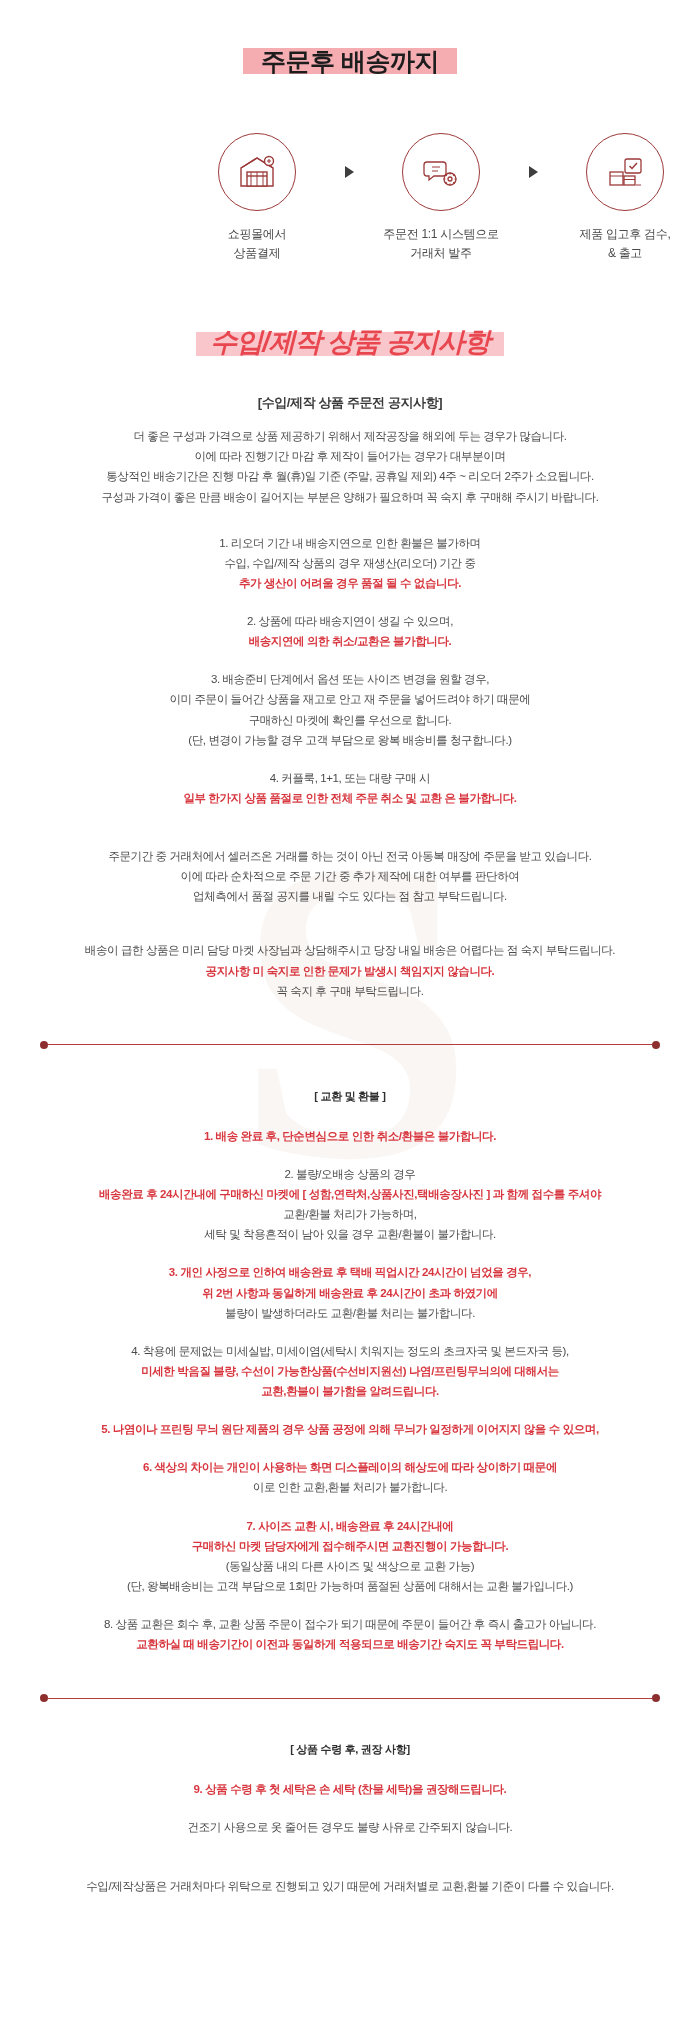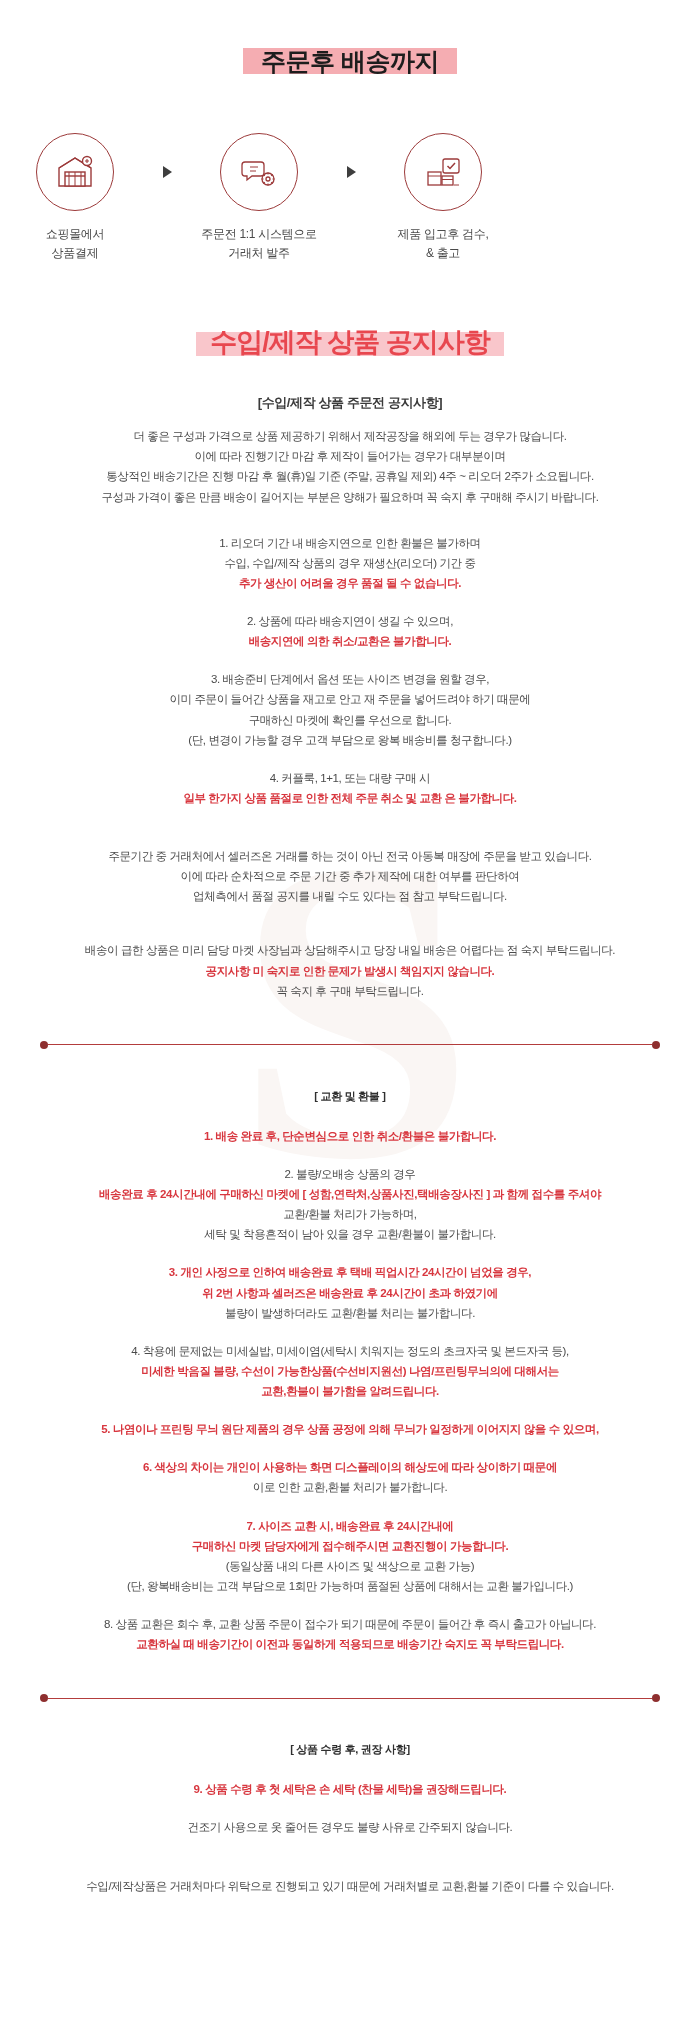--- a/index.html
+++ b/index.html
@@ -59,21 +59,21 @@
     top: 6px;
     height: 26px;
     background: #f4a9ae;
     z-index: -1;
     opacity: .95;
   }
 
   
   .flow {
     display: flex;
-    justify-content: flex-start;
+    justify-content: flex-end;
     align-items: flex-start;
     gap: 0;
     margin-top: 50px;
   }
   .flow-step {
     width: 150px;
     text-align: center;
   }
   .circle {
     width: 78px;
@@ -115,20 +115,21 @@
     margin-top: 62px;
   }
   .big-title {
     display: inline-block;
     position: relative;
     font-size: 27px;
     font-weight: bold;
     color: #e8474f;
     letter-spacing: -1px;
     padding: 0 14px;
+    font-style: italic;
   }
   .big-title .hl2 {
     position: absolute;
     left: 0; right: 0;
     top: 8px;
     height: 24px;
     background: #f9c6cb;
     z-index: -1;
   }
 
@@ -342,21 +343,21 @@
 
       <div class="item">
         <p class="l dark">2. 불량/오배송 상품의 경우</p>
         <p class="l red">배송완료 후 24시간내에 구매하신 마켓에 [ 성함,연락처,상품사진,택배송장사진 ] 과 함께 접수를 주셔야</p>
         <p class="l dark">교환/환불 처리가 가능하며,</p>
         <p class="l dark">세탁 및 착용흔적이 남아 있을 경우 교환/환불이 불가합니다.</p>
       </div>
 
       <div class="item">
         <p class="l red">3. 개인 사정으로 인하여 배송완료 후 택배 픽업시간 24시간이 넘었을 경우,</p>
-        <p class="l red">위 2번 사항과 셀러즈온 배송완료 후 24시간이 초과 하였기에</p>
+        <p class="l red">위 2번 사항과 동일하게 배송완료 후 24시간이 초과 하였기에</p>
         <p class="l dark">불량이 발생하더라도 교환/환불 처리는 불가합니다.</p>
       </div>
 
       <div class="item">
         <p class="l dark">4. 착용에 문제없는 미세실밥, 미세이염(세탁시 치워지는 정도의 초크자국 및 본드자국 등),</p>
         <p class="l red">미세한 박음질 불량, 수선이 가능한상품(수선비지원선) 나염/프린팅무늬의에 대해서는</p>
         <p class="l red">교환,환불이 불가함을 알려드립니다.</p>
       </div>
 
       <div class="item">

